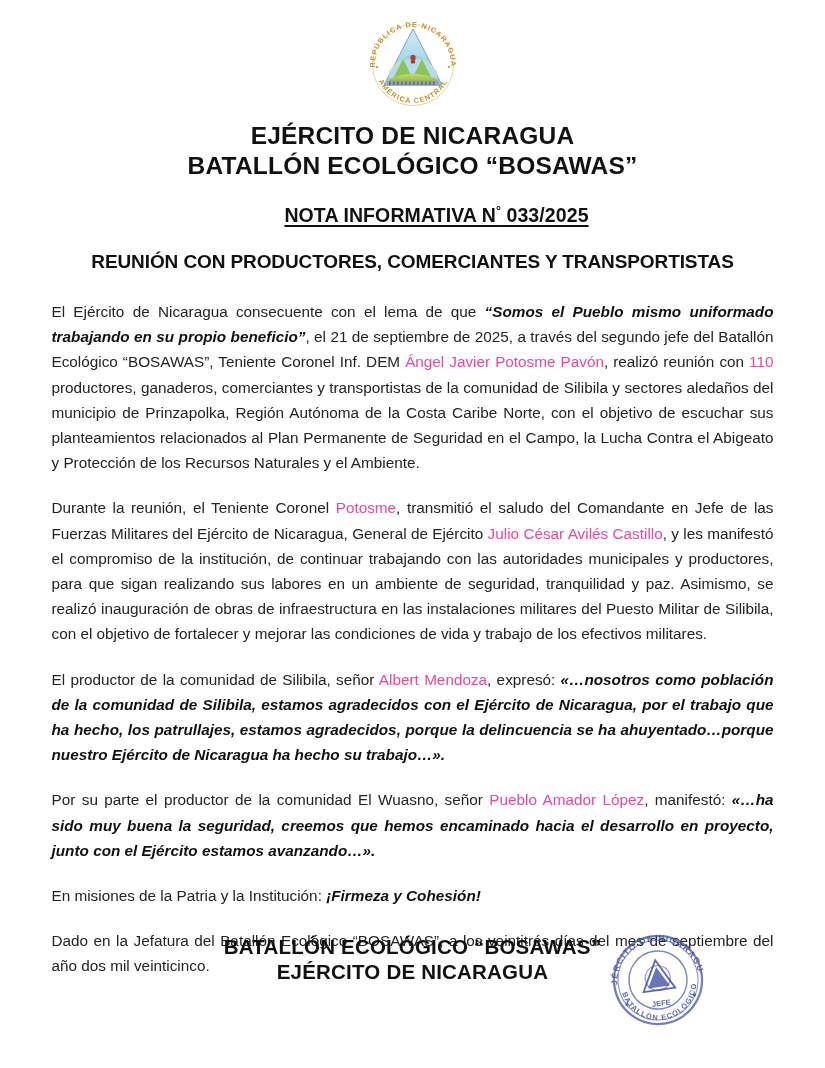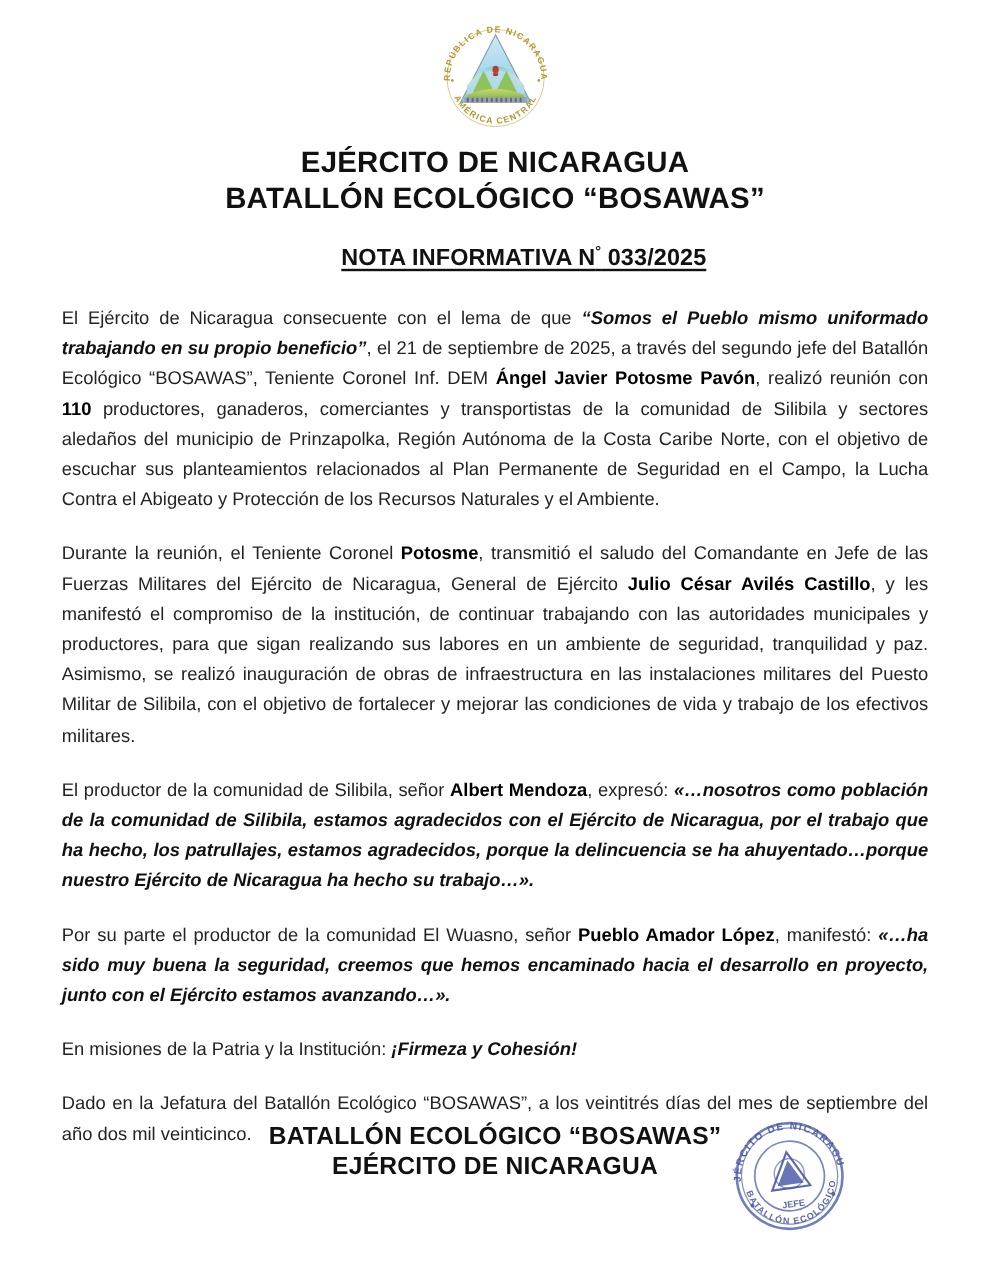--- a/index.html
+++ b/index.html
@@ -86,21 +86,21 @@
   }
   p.para {
     margin: 0 0 20px 0;
     font-size: 15.3px;
     line-height: 25.2px;
     text-align: justify;
     text-justify: inter-word;
     color: #232323;
   }
   p.para:last-child { margin-bottom: 15px; }
-  b, strong { font-weight: bold; color: #000000; }
+  b, strong { font-weight: normal; color: #ec4899; }
   .bi { font-weight: bold; font-style: italic; color: #111111; }
 
   
   .footer {
     position: absolute;
     left: 0;
     right: 0;
     bottom: 28px;
     height: 112px;
   }
@@ -200,20 +200,21 @@
 
   <div class="title-block">
     <div class="title-line">EJÉRCITO DE NICARAGUA</div>
     <div class="title-line">BATALLÓN ECOLÓGICO “BOSAWAS”</div>
   </div>
 
   <div class="nota-line">
     <span class="nota-underline"><span>NOTA INFORMATIVA N</span><span class="sup-deg">°</span><span> 033/2025</span></span>
   </div>
 
+  <div class="subject-line">REUNIÓN CON PRODUCTORES, COMERCIANTES Y TRANSPORTISTAS</div>
 
   <div class="body-area">
 
     <p class="para"><span>El Ejército de Nicaragua consecuente con el lema de que </span><span class="bi">“Somos el Pueblo mismo uniformado trabajando en su propio beneficio”</span><span>, el 21 de septiembre de 2025, a través del segundo jefe del Batallón Ecológico “BOSAWAS”, Teniente Coronel Inf. DEM </span><b>Ángel Javier Potosme Pavón</b><span>, realizó reunión con </span><b>110</b><span> productores, ganaderos, comerciantes y transportistas de la comunidad de Silibila y sectores aledaños del municipio de Prinzapolka, Región Autónoma de la Costa Caribe Norte, con el objetivo de escuchar sus planteamientos relacionados al Plan Permanente de Seguridad en el Campo, la Lucha Contra el Abigeato y Protección de los Recursos Naturales y el Ambiente.</span></p>
 
     <p class="para"><span>Durante la reunión, el Teniente Coronel </span><b>Potosme</b><span>, transmitió el saludo del Comandante en Jefe de las Fuerzas Militares del Ejército de Nicaragua, General de Ejército </span><b>Julio César Avilés Castillo</b><span>, y les manifestó el compromiso de la institución, de continuar trabajando con las autoridades municipales y productores, para que sigan realizando sus labores en un ambiente de seguridad, tranquilidad y paz. Asimismo, se realizó inauguración de obras de infraestructura en las instalaciones militares del Puesto Militar de Silibila, con el objetivo de fortalecer y mejorar las condiciones de vida y trabajo de los efectivos militares.</span></p>
 
     <p class="para"><span>El productor de la comunidad de Silibila, señor </span><b>Albert Mendoza</b><span>, expresó: </span><span class="bi">«…nosotros como población de la comunidad de Silibila, estamos agradecidos con el Ejército de Nicaragua, por el trabajo que ha hecho, los patrullajes, estamos agradecidos, porque la delincuencia se ha ahuyentado…porque nuestro Ejército de Nicaragua ha hecho su trabajo…».</span></p>
 
     <p class="para"><span>Por su parte el productor de la comunidad El Wuasno, señor </span><b>Pueblo Amador López</b><span>, manifestó: </span><span class="bi">«…ha sido muy buena la seguridad, creemos que hemos encaminado hacia el desarrollo en proyecto, junto con el Ejército estamos avanzando…».</span></p>

